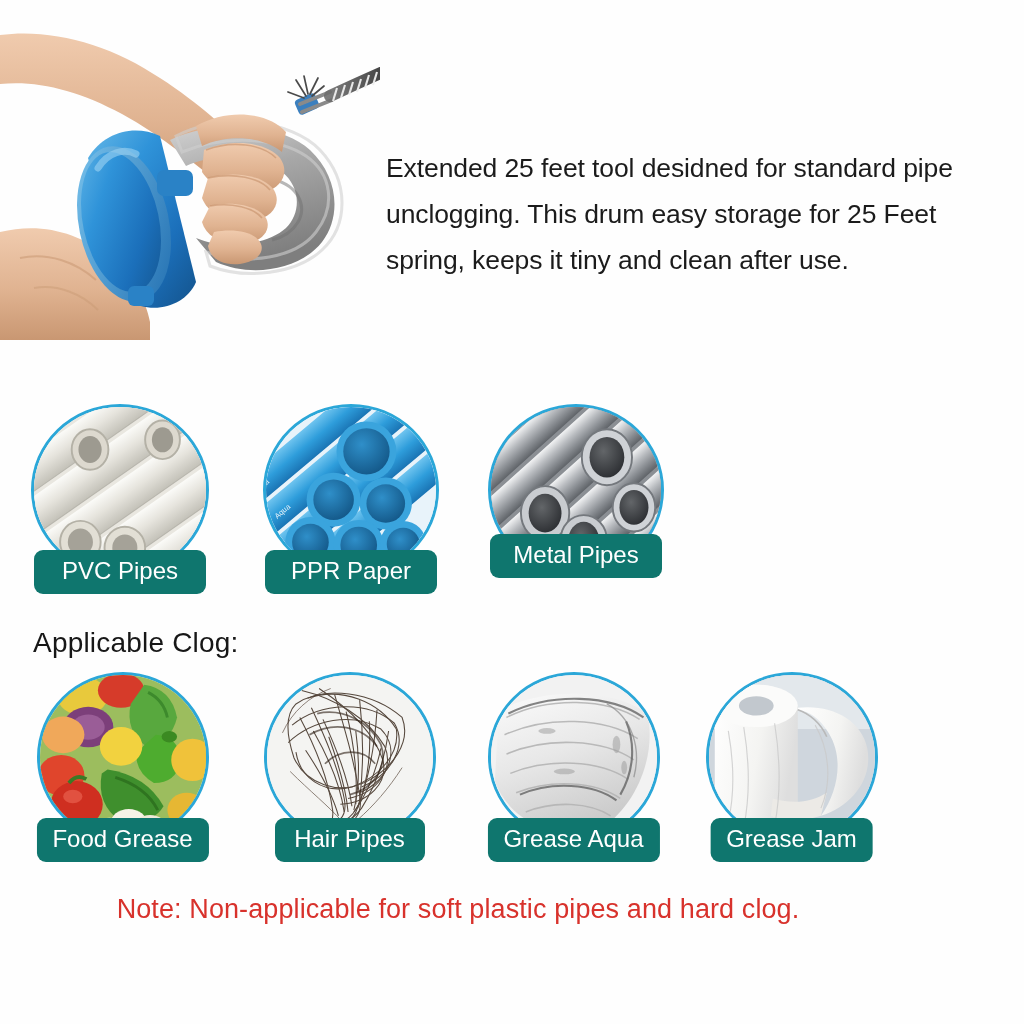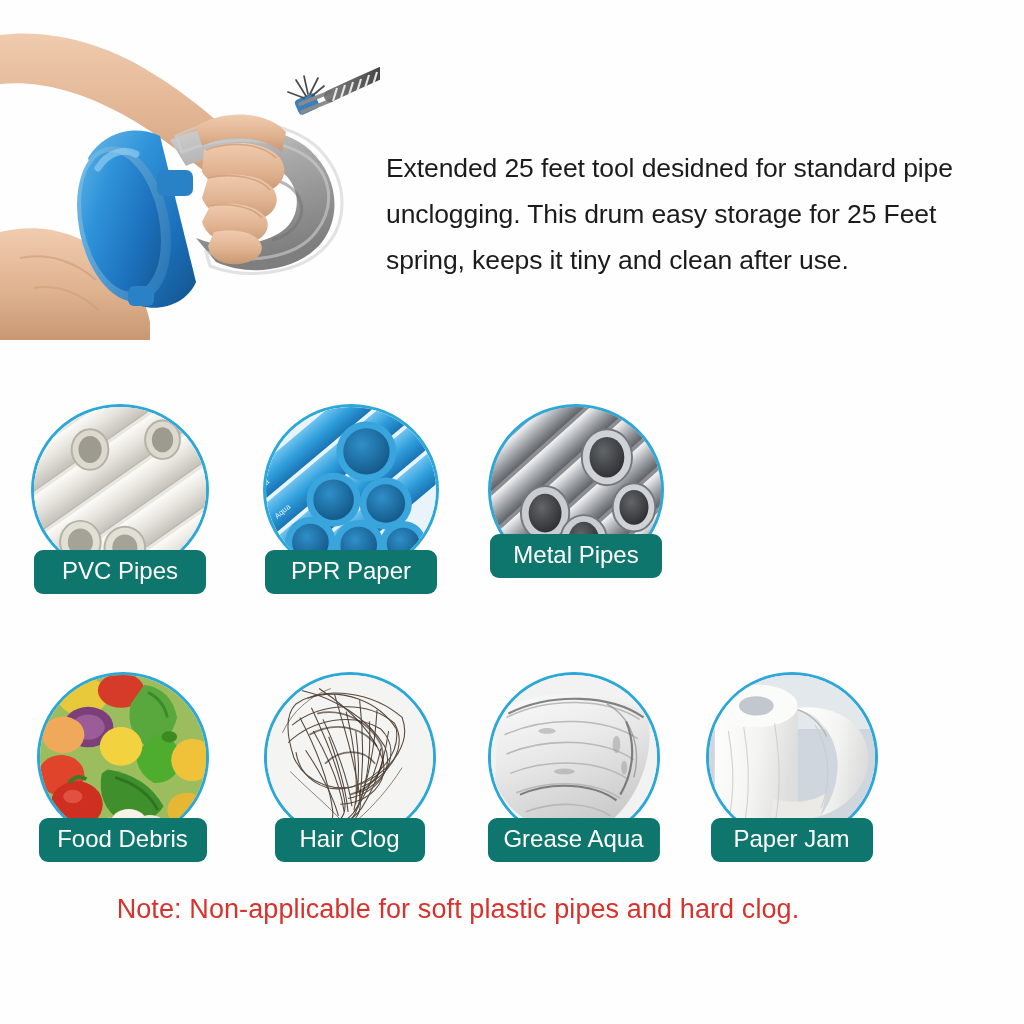--- a/index.html
+++ b/index.html
@@ -309,20 +309,21 @@
             <ellipse cx="56" cy="110" rx="17" ry="20" fill="url(#steelHole)"></ellipse>
             <ellipse cx="96" cy="138" rx="24" ry="26" fill="#c9ccd0" stroke="#74787d" stroke-width="2"></ellipse>
             <ellipse cx="96" cy="138" rx="16" ry="19" fill="url(#steelHole)"></ellipse>
           </g>
         </svg>
       </div>
       <div class="badge" style="top:130px;min-width:172px;">Metal Pipes</div>
     </div>
   </div>
 
+  <div class="section-title" id="clog-title">Applicable Clog:</div>
 
   <div class="row" id="clog-row">
 
     <div class="card" style="left:35px;width:175px;">
       <div class="circle" style="width:172px;height:170px;">
         <svg viewBox="0 0 172 170" preserveAspectRatio="none" aria-hidden="true">
           <rect width="172" height="170" fill="#9cbd5e"></rect>
           <ellipse cx="44" cy="22" rx="26" ry="20" fill="#e8c93c"></ellipse>
           <ellipse cx="84" cy="16" rx="24" ry="18" fill="#d63b2a"></ellipse>
           <path d="M108 10 q28 4 34 34 q-6 26 -32 30 q-22 -16 -16 -44 Z" fill="#58a83e"></path>
@@ -339,21 +340,21 @@
           <path d="M78 106 q32 10 44 34" stroke="#2f7420" stroke-width="3" fill="none"></path>
           <ellipse cx="38" cy="134" rx="27" ry="24" fill="#cf2f20"></ellipse>
           <ellipse cx="34" cy="126" rx="10" ry="7" fill="#e8604f" opacity="0.7"></ellipse>
           <path d="M30 112 q8 -10 18 -4" stroke="#3b7a26" stroke-width="4" fill="none"></path>
           <ellipse cx="92" cy="154" rx="19" ry="15" fill="#f6f2e6"></ellipse>
           <ellipse cx="114" cy="158" rx="17" ry="13" fill="#efe9d8"></ellipse>
           <ellipse cx="72" cy="160" rx="15" ry="12" fill="#f6f2e6"></ellipse>
           <ellipse cx="152" cy="140" rx="20" ry="18" fill="#e6b733"></ellipse>
         </svg>
       </div>
-      <div class="badge" style="top:146px;min-width:168px;">Food Debris</div>
+      <div class="badge" style="top:146px;min-width:168px;">Food Grease</div>
     </div>
 
     <div class="card" style="left:262px;width:175px;">
       <div class="circle" style="width:172px;height:170px;">
         <svg viewBox="0 0 172 170" preserveAspectRatio="none" aria-hidden="true">
           <rect width="172" height="170" fill="#f4f4f2"></rect>
           <g stroke="#3a2a1e" fill="none" stroke-width="1.1" opacity="0.85">
             <path d="M30 30 C60 10 110 18 140 44 C150 70 130 96 104 110 C74 126 40 112 28 86 C20 62 18 42 30 30"></path>
             <path d="M42 24 C78 12 116 28 134 56 C138 82 116 106 88 116 C58 124 34 106 30 80"></path>
             <path d="M26 52 C56 28 104 26 132 50 C146 74 128 104 98 116"></path>
@@ -380,21 +381,21 @@
             <path d="M44 62 C68 48 98 52 114 74"></path>
             <path d="M60 92 C76 76 100 76 112 92"></path>
           </g>
           <g stroke="#4a372a" fill="none" stroke-width="0.9" opacity="0.7">
             <path d="M24 100 C44 120 64 136 78 152"></path>
             <path d="M140 96 C126 118 110 136 94 150"></path>
             <path d="M16 60 C26 38 44 22 66 14"></path>
           </g>
         </svg>
       </div>
-      <div class="badge" style="top:146px;min-width:150px;">Hair Clog</div>
+      <div class="badge" style="top:146px;min-width:150px;">Hair Pipes</div>
     </div>
 
     <div class="card" style="left:486px;width:175px;">
       <div class="circle" style="width:172px;height:170px;">
         <svg viewBox="0 0 172 170" preserveAspectRatio="none" aria-hidden="true">
           <defs>
             <linearGradient id="greaseG" x1="0" y1="0" x2="0.4" y2="1">
               <stop offset="0%" stop-color="#fbfbfb"></stop>
                 <stop offset="50%" stop-color="#e8e8e8"></stop>
               <stop offset="100%" stop-color="#cbcbcb"></stop>
@@ -446,19 +447,19 @@
           <path d="M116 146 C96 152 78 152 64 146 L66 128 C88 134 106 132 122 122 Z" fill="#eceae6"></path>
           <g stroke="#cacaca" fill="none" stroke-width="1.2" opacity="0.8">
             <path d="M20 58 C26 92 26 126 20 152"></path>
             <path d="M36 54 C42 90 42 128 36 158"></path>
             <path d="M68 50 C74 88 74 126 68 156"></path>
             <path d="M110 52 C124 76 128 110 116 138"></path>
           </g>
           <path d="M92 36 C104 40 116 50 122 64" stroke="#b9b9b9" stroke-width="1.6" fill="none"></path>
         </svg>
       </div>
-      <div class="badge" style="top:146px;min-width:162px;">Paper Jam</div>
+      <div class="badge" style="top:146px;min-width:162px;">Grease Jam</div>
     </div>
   </div>
 
   <div class="note">Note: Non-applicable for soft plastic pipes and hard clog.</div>
 
 </div>
 
 </body></html>

